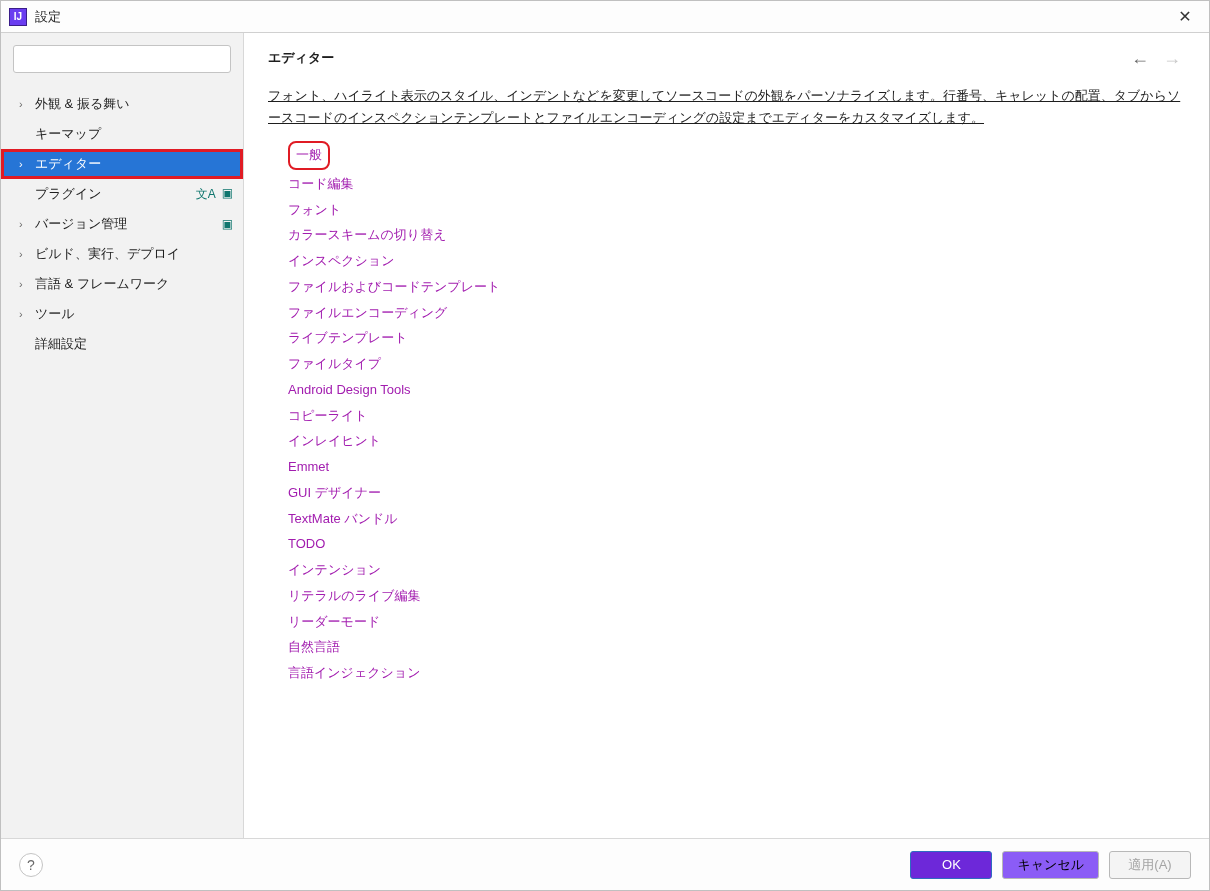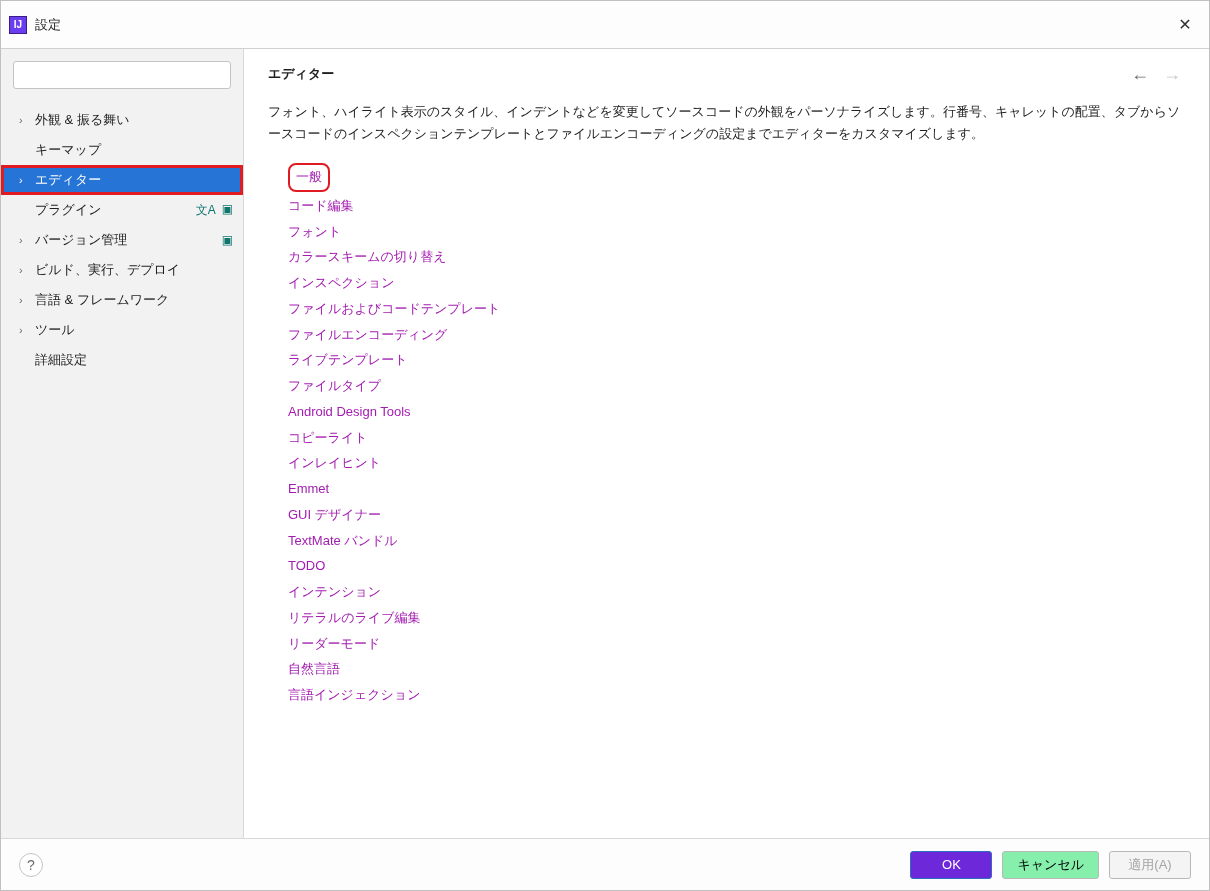--- a/index.html
+++ b/index.html
@@ -9,21 +9,21 @@
     color: #1e1e1e;
     background: #ffffff;
     width: 1210px;
     height: 891px;
     overflow: hidden;
     border: 1px solid #c0c0c0;
     display: flex;
     flex-direction: column;
   }
   .titlebar {
-    height: 48px;
+    height: 32px;
     border-bottom: 1px solid #d0d0d0;
     display: flex;
     align-items: center;
     padding: 0 8px;
     background: #fdfdfd;
   }
   .app-icon {
     width: 18px;
     height: 18px;
     margin-right: 8px;
@@ -120,21 +120,22 @@
     margin-bottom: 18px;
   }
   .content-title { font-weight: 600; font-size: 13px; }
   .hdr-spacer { flex: 1; }
   .nav-arrows { display: flex; gap: 14px; color: #6a6a6a; }
   .nav-arrows .arrow.disabled { color: #c8c8c8; }
   .nav-arrows .arrow { font-size: 18px; line-height: 1; cursor: pointer; }
   .description {
     font-size: 13px;
     line-height: 1.7;
-    margin-bottom: 18px;
+    margin-bottom: 12px;
+    text-decoration: underline;
   }
   .link-list { list-style: none; padding-left: 20px; }
   .link-list li { margin: 3px 0; }
   .link-list a {
     color: #a21caf;
     text-decoration: none;
     font-size: 13px;
     line-height: 1.75;
     cursor: pointer;
     display: inline-block;
@@ -162,21 +163,21 @@
     font-size: 14px;
     cursor: pointer;
     background: #fff;
   }
   .footer-spacer { flex: 1; }
   .btn {
     height: 28px;
     min-width: 82px;
     padding: 0 14px;
     border: 1px solid #b8b8b8;
-    background: #86efac;
+    background: #8b5cf6;
     border-radius: 3px;
     font-size: 13px;
     cursor: pointer;
   }
   .btn.primary {
     background: #6d28d9;
     border-color: #2e6cc0;
     color: #fff;
   }
   .btn.disabled {

